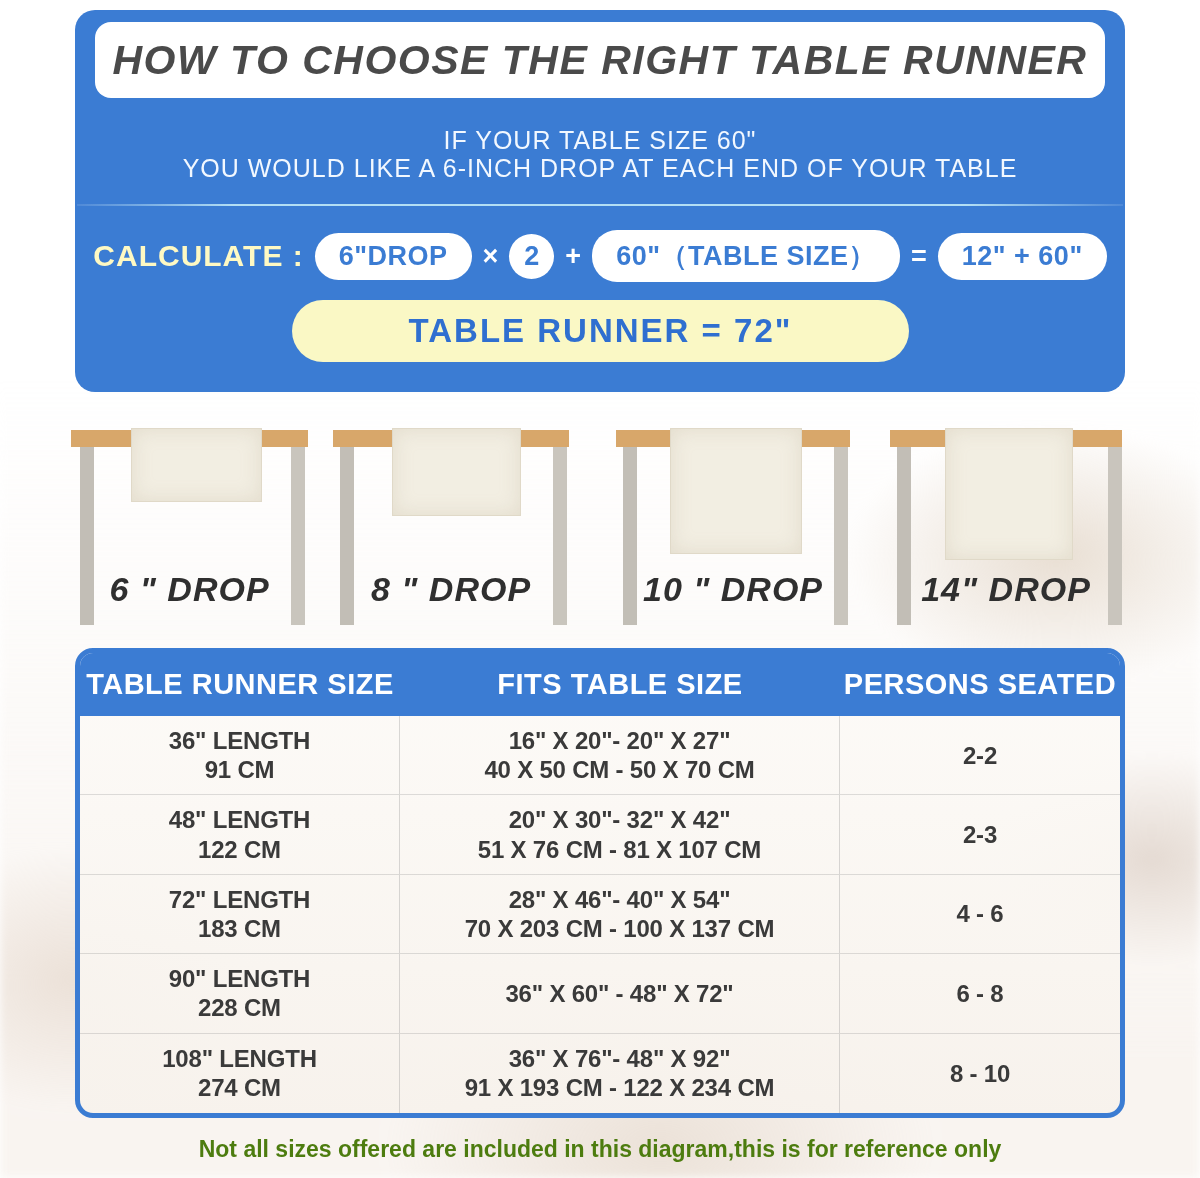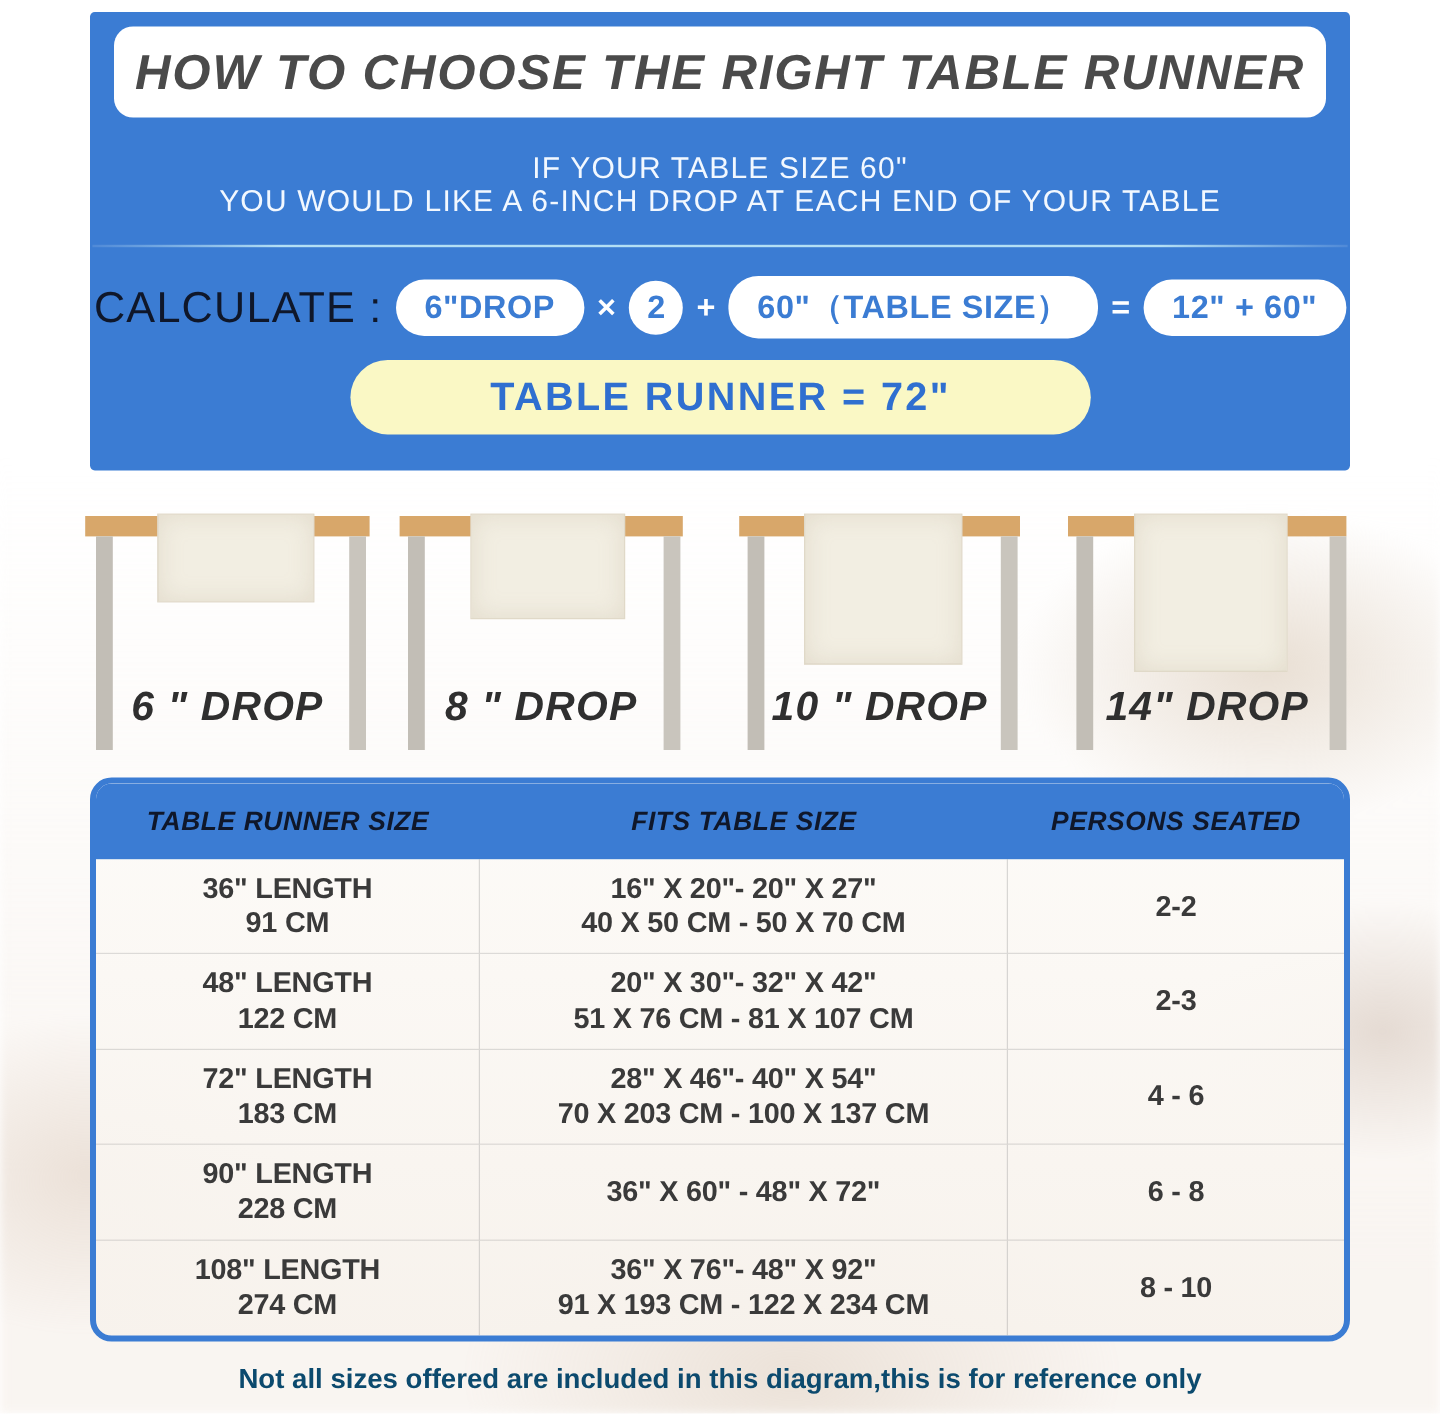--- a/index.html
+++ b/index.html
@@ -15,21 +15,21 @@
       radial-gradient(ellipse 320px 200px at 88% 22%, rgba(226,213,198,0.75), rgba(226,213,198,0) 65%),
       radial-gradient(ellipse 260px 180px at 96% 60%, rgba(214,199,188,0.6), rgba(214,199,188,0) 60%),
       radial-gradient(ellipse 300px 220px at 6% 75%, rgba(228,214,202,0.65), rgba(228,214,202,0) 60%),
       radial-gradient(ellipse 420px 240px at 55% 96%, rgba(230,218,206,0.7), rgba(230,218,206,0) 65%),
       linear-gradient(180deg, rgba(255,255,255,0) 0%, rgba(244,236,229,0.55) 85%);
     filter: blur(4px);
   }
   
   .top-panel {
     position:absolute; left:75px; top:10px; width:1050px; height:382px;
-    background:#3b7cd3; border-radius:4px;
+    background:#3b7cd3; border-radius:20px;
   }
   .title-box {
     position:absolute; left:20px; right:20px; top:12px; height:76px;
     background:#ffffff; border-radius:16px;
     display:flex; align-items:center; justify-content:center;
   }
   .title {
     font-size:41px; font-weight:bold; font-style:italic;
     color:#4a4a4a; letter-spacing:1.5px; white-space:nowrap;
   }
@@ -37,21 +37,21 @@
   .intro-line.l1 { top:116px; font-size:25px; }
   .intro-line.l2 { top:144px; font-size:25px; }
   .divider {
     position:absolute; top:194px; left:2px; right:2px; height:2px;
     background:linear-gradient(90deg, rgba(255,255,255,0.1), rgba(200,240,250,0.85) 15%, rgba(200,240,250,0.85) 85%, rgba(255,255,255,0.1));
   }
   .calc-row {
     position:absolute; top:222px; left:0; right:0; height:48px;
     display:flex; align-items:center; justify-content:center; gap:11px;
   }
-  .calc-label { color:#0f172a; font-weight:normal; font-size:36px; letter-spacing:1px; }
+  .calc-label { color:#fef9c3; font-weight:bold; font-size:30px; letter-spacing:1px; }
   .pill {
     background:#fff; color:#3b7cd3; font-weight:bold; font-size:27px;
     border-radius:25px; padding:8px 24px; white-space:nowrap; letter-spacing:0.5px;
   }
   .op { color:#fff; font-weight:bold; font-size:27px; }
   .circle {
     background:#fff; color:#3b7cd3; width:45px; height:45px; border-radius:50%;
     display:flex; align-items:center; justify-content:center; font-weight:bold; font-size:27px;
   }
   .result-pill {
@@ -77,36 +77,36 @@
   
   .bottom-panel {
     position:absolute; left:75px; top:648px; width:1050px; height:470px;
     border:5px solid #3b7cd3; border-radius:18px; overflow:hidden;
     background:linear-gradient(180deg, rgba(253,251,248,0.96), rgba(247,242,236,0.93));
   }
   .thead {
     display:grid; grid-template-columns:320px 440px 1fr; height:63px;
     background:#3b7cd3; align-items:center;
   }
-  .th { color:#0f172a; font-weight:bold; font-size:22px; text-align:center; letter-spacing:0.5px;font-style:italic; }
+  .th { color:#ffffff; font-weight:bold; font-size:29px; text-align:center; letter-spacing:0.5px; }
   .tbody { display:flex; flex-direction:column; height:397px; }
   .tr { display:grid; grid-template-columns:320px 440px 1fr; flex:1 1 0; }
   .td {
     display:flex; flex-direction:column; align-items:center; justify-content:center;
     color:#3a3a3a; font-weight:bold; font-size:24px; line-height:1.22;
     border-right:1px solid rgba(150,150,150,0.35);
     border-bottom:1px solid rgba(150,150,150,0.3);
     text-align:center; letter-spacing:-0.2px;
   }
   .td.last-col { border-right:none; }
   .tr:last-child .td { border-bottom:none; }
   
   .note {
     position:absolute; top:1136px; left:0; width:100%; text-align:center;
-    font-weight:bold; font-size:23px; color:#0c4a6e;
+    font-weight:bold; font-size:23px; color:#4d7c0f;
   }
 </style>
 </head>
 <body>
 
 <div class="bg-photo"></div>
 
 <div class="top-panel">
   <div class="title-box">
     <div class="title">HOW TO CHOOSE THE RIGHT TABLE RUNNER</div>

